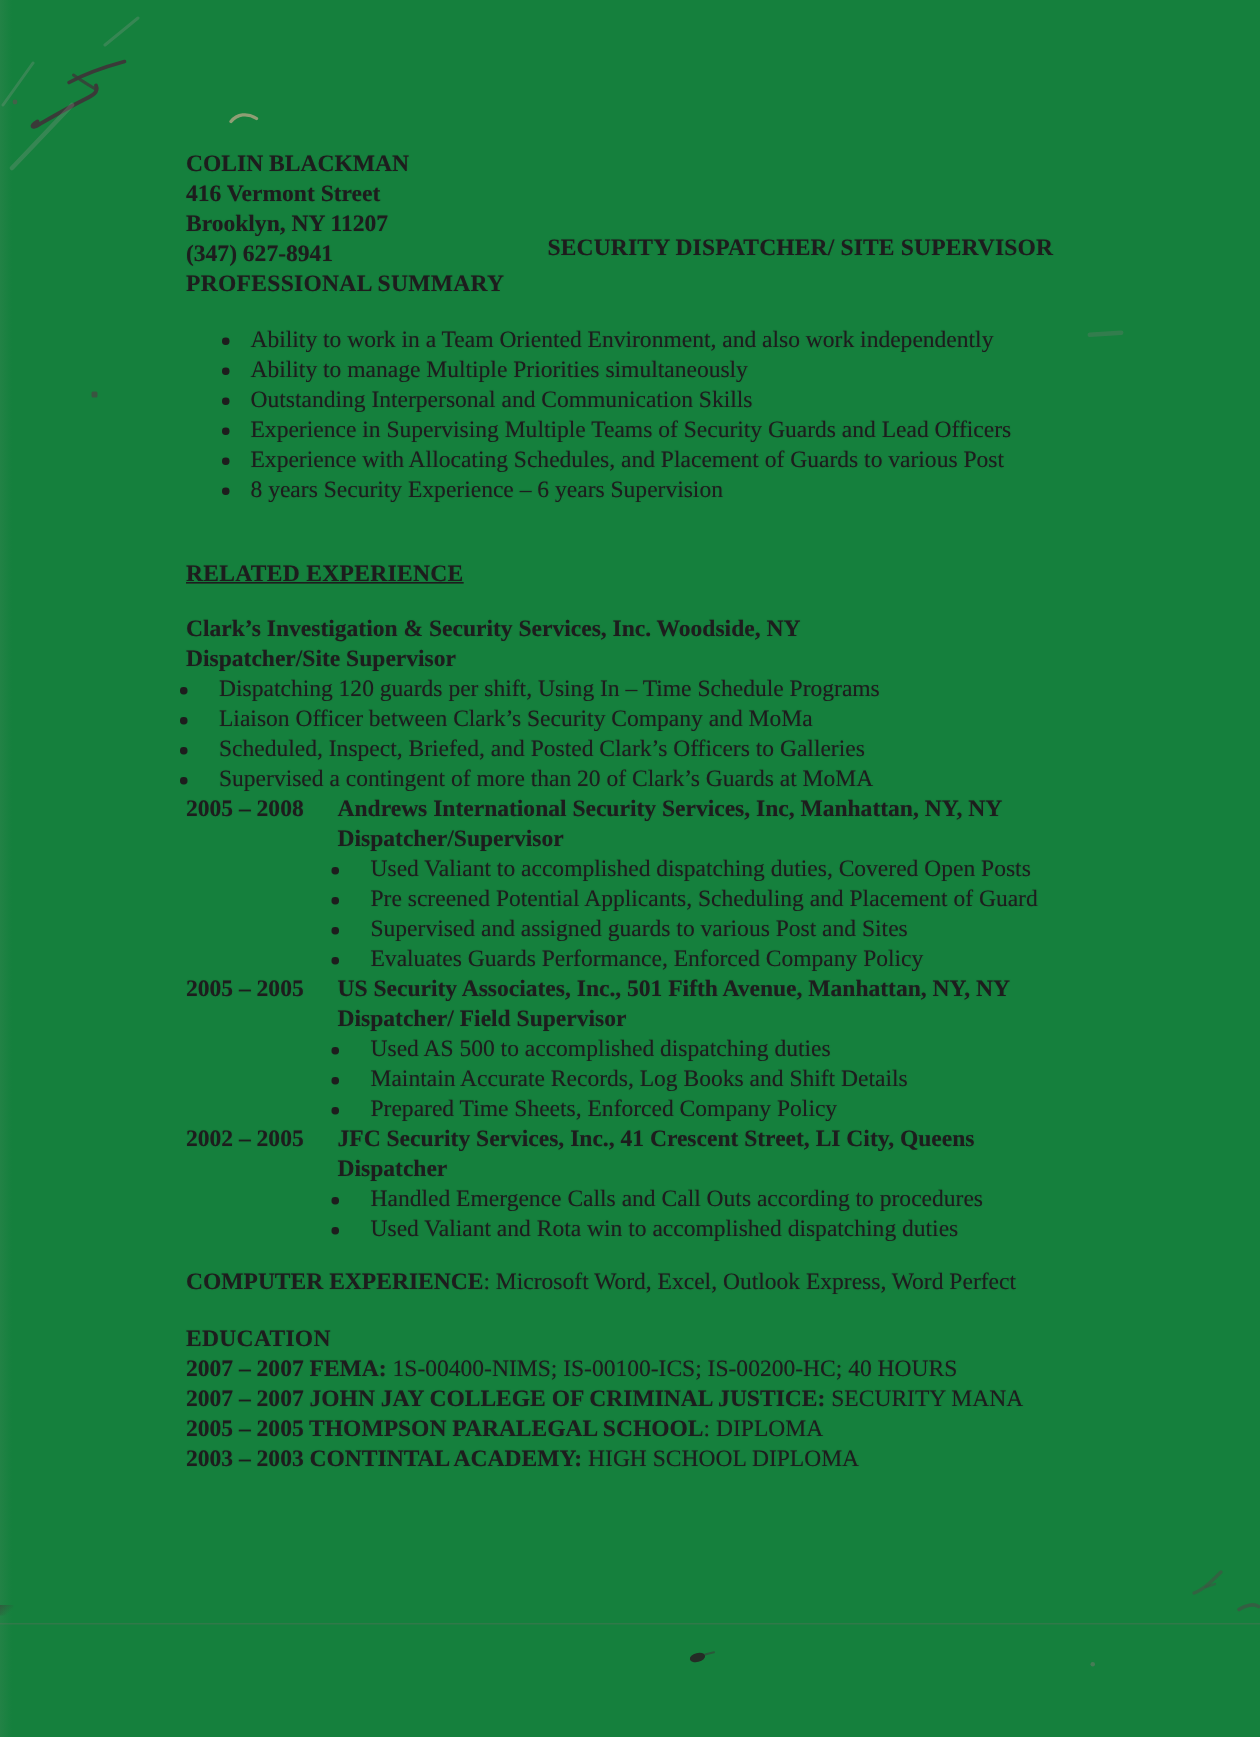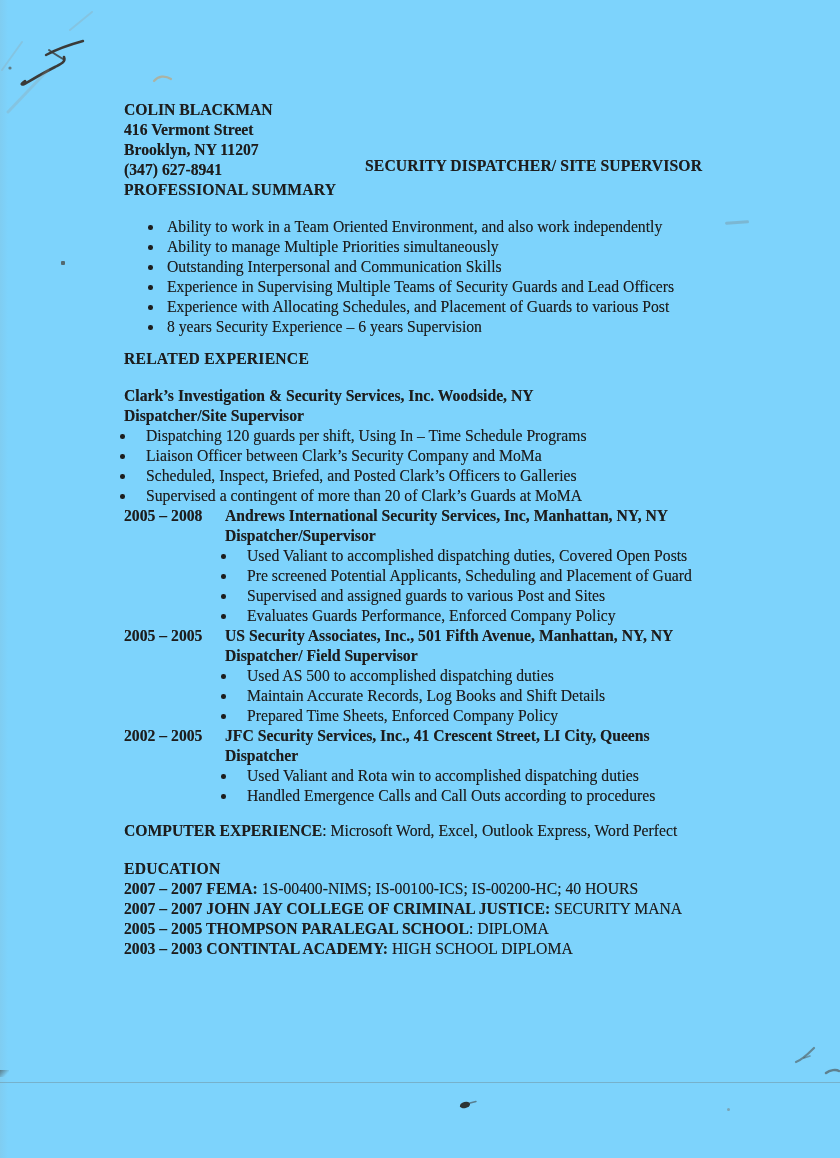--- a/index.html
+++ b/index.html
@@ -1,19 +1,19 @@
 <!DOCTYPE html>
 <html><head>
 <meta charset="utf-8">
 <style>
   html,body{margin:0;padding:0;background:#e9e9e7;}
   .page{
     position:relative;
     width:840px;height:1158px;
-    background:#7dd3fc;
+    background:#15803d;
     overflow:hidden;
     font-family:"Liberation Serif","DejaVu Serif",serif;
     color:#1d1d1d;
   }
   
   .page::before{
     content:"";position:absolute;left:0;top:0;bottom:0;width:8px;
     background:linear-gradient(to right,rgba(150,150,145,.10),rgba(150,150,145,0));
     pointer-events:none;
   }
@@ -29,21 +29,21 @@
   .doc-title{position:absolute;left:241px;top:-4px;font-weight:700;letter-spacing:.1px;}
   h2{font-size:15.7px;font-weight:700;margin:0;line-height:20px;letter-spacing:.2px;}
   .summary-heading{}
   ul{list-style:none;margin:0;padding:0;}
   .summary-list{margin-top:17px;}
   .summary-list li{position:relative;padding-left:43px;line-height:20px;}
   .summary-list li::before{
     content:"";position:absolute;left:24px;top:8px;width:4.6px;height:4.6px;
     background:#1d1d1d;border-radius:50%;
   }
-  .experience-heading{margin-top:12px;}
+  .experience-heading{margin-top:36px;text-decoration:underline;}
   .jobs{margin-top:17px;}
   .job{display:flex;}
   .job-dates{width:101px;flex:none;line-height:20px;}
   .job-body{flex:1;}
   .job-company,.job-role{font-weight:700;line-height:20px;}
   .job-bullets li{position:relative;padding-left:22px;line-height:20px;}
   .job-bullets li::before{
     content:"";position:absolute;left:-4px;top:8px;width:4.6px;height:4.6px;
     background:#1d1d1d;border-radius:50%;
   }
@@ -169,22 +169,22 @@
           </ul>
         </div>
       </div>
 
       <div class="job">
         <div class="job-dates bold">2002 – 2005</div>
         <div class="job-body">
           <div class="job-company">JFC Security Services, Inc., 41 Crescent Street, LI City, Queens</div>
           <div class="job-role">Dispatcher</div>
           <ul class="job-bullets">
+            <li><span>Handled Emergence Calls and Call Outs according to procedures</span></li>
             <li><span>Used Valiant and Rota win to accomplished dispatching duties</span></li>
-            <li><span>Handled Emergence Calls and Call Outs according to procedures</span></li>
           </ul>
         </div>
       </div>
 
     </div>
 
     <p class="computer-line">
       <span class="bold">COMPUTER EXPERIENCE</span><span>: Microsoft Word, Excel, Outlook Express, Word Perfect</span>
     </p>
 

